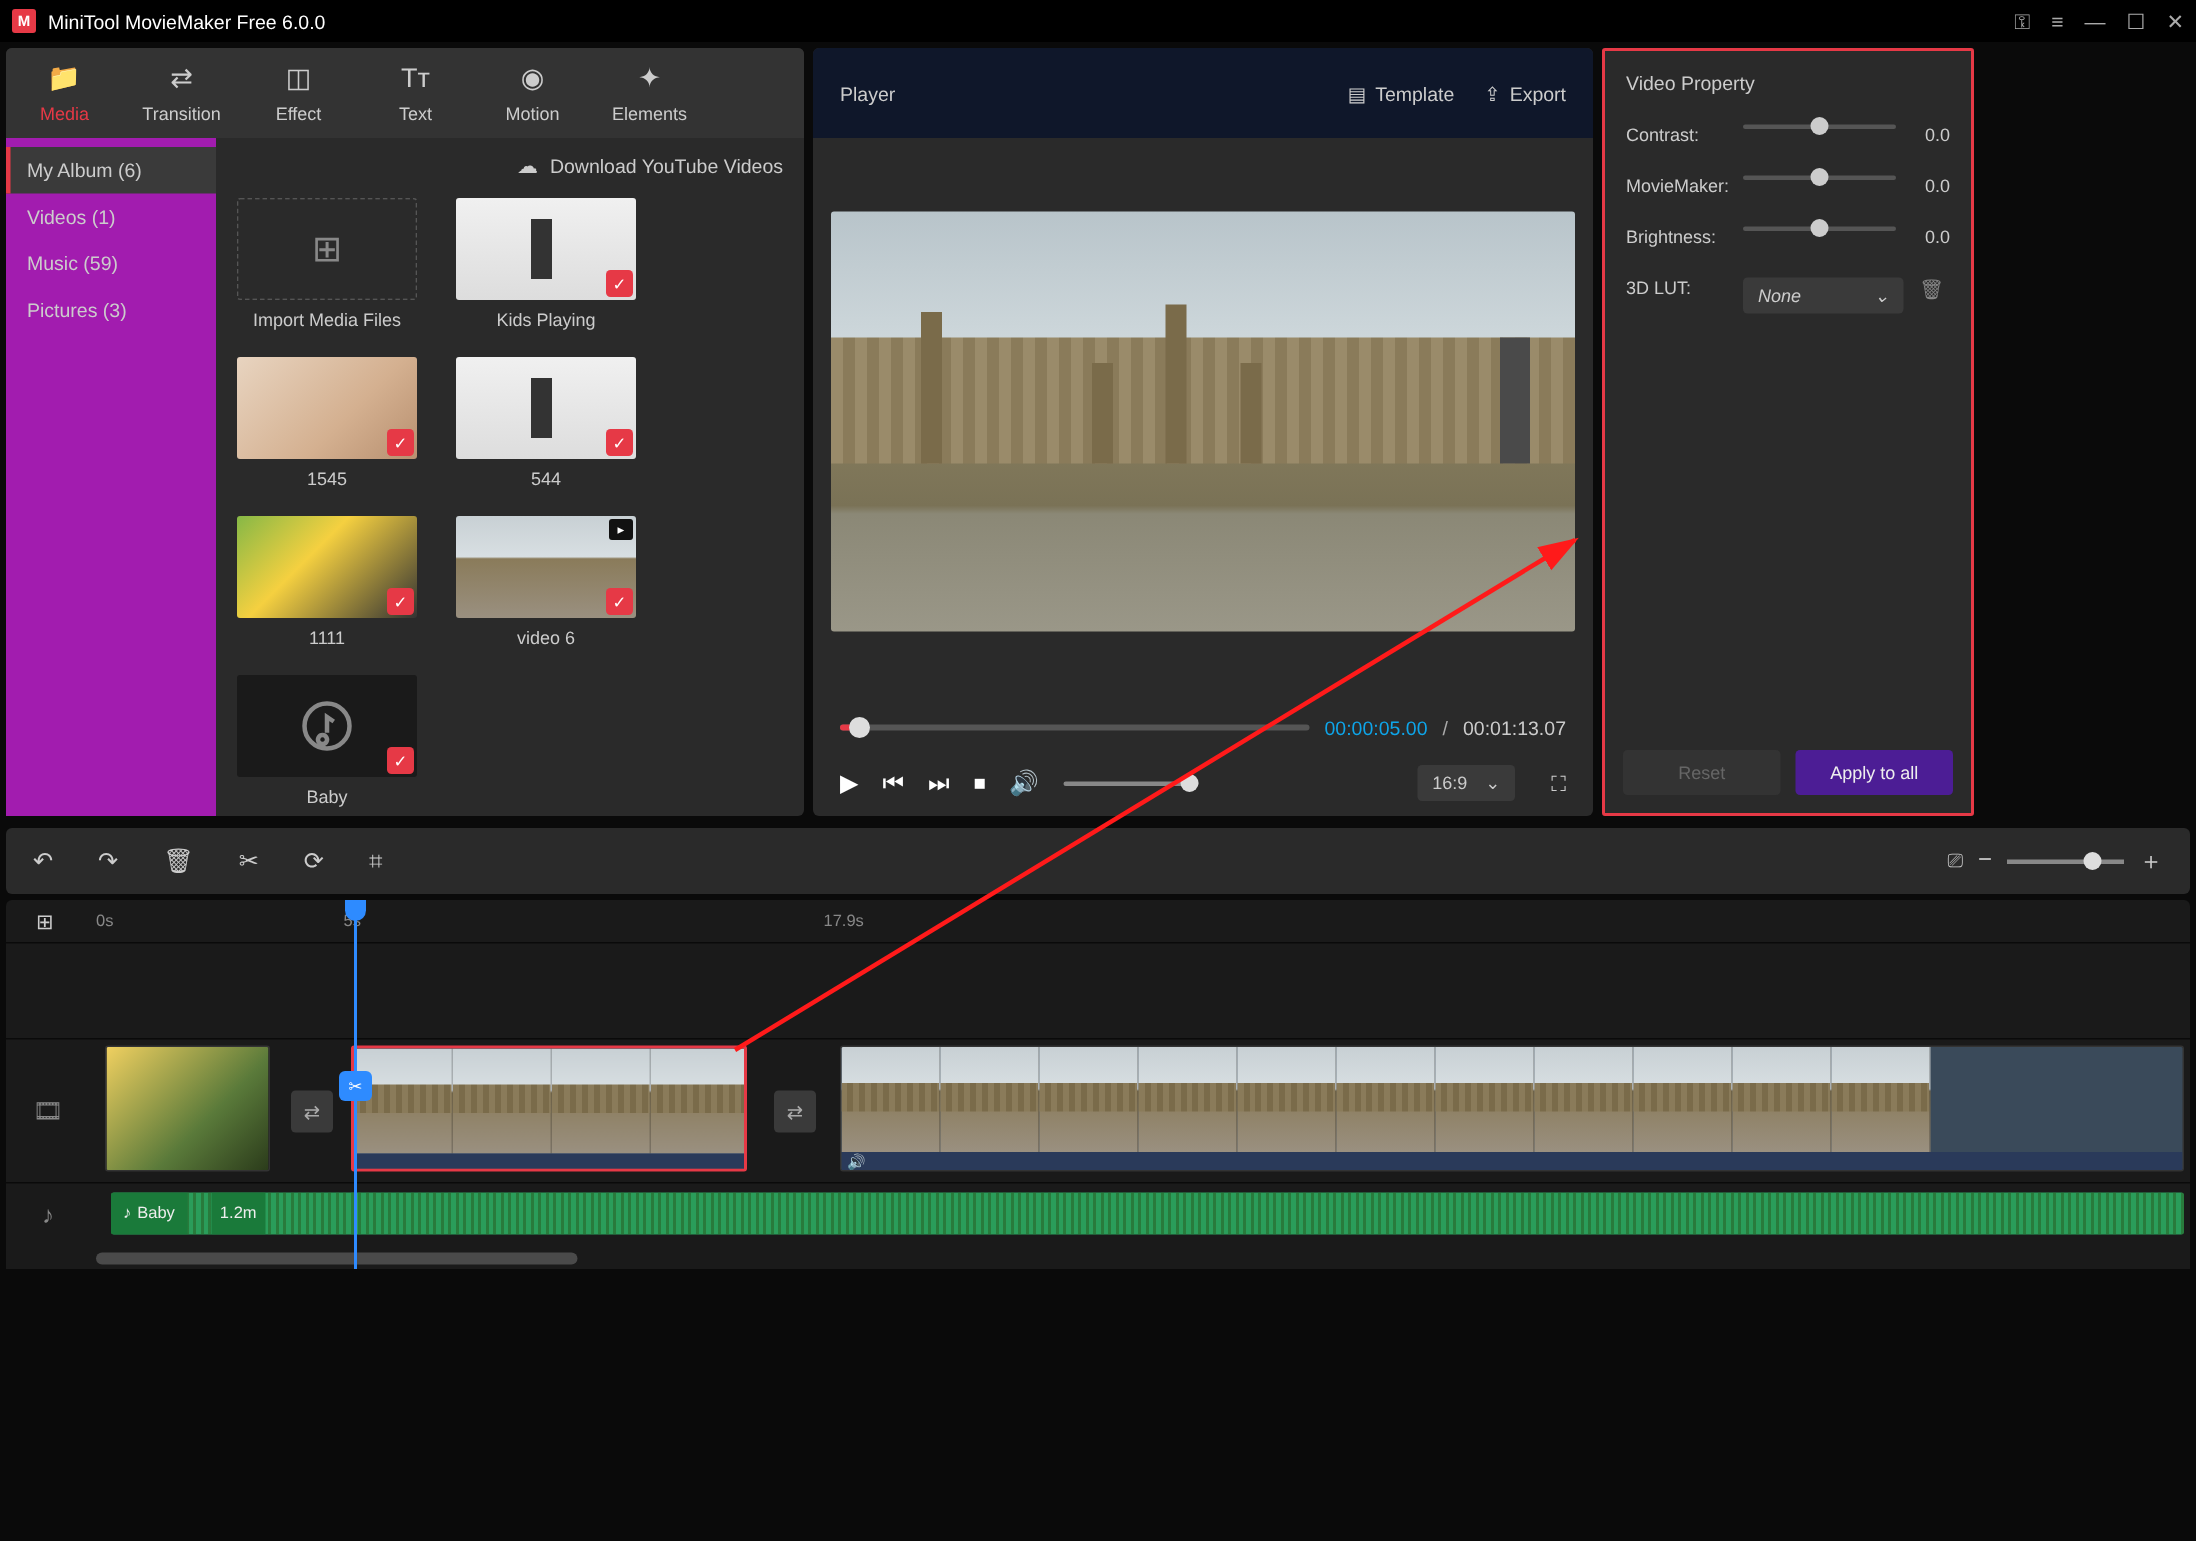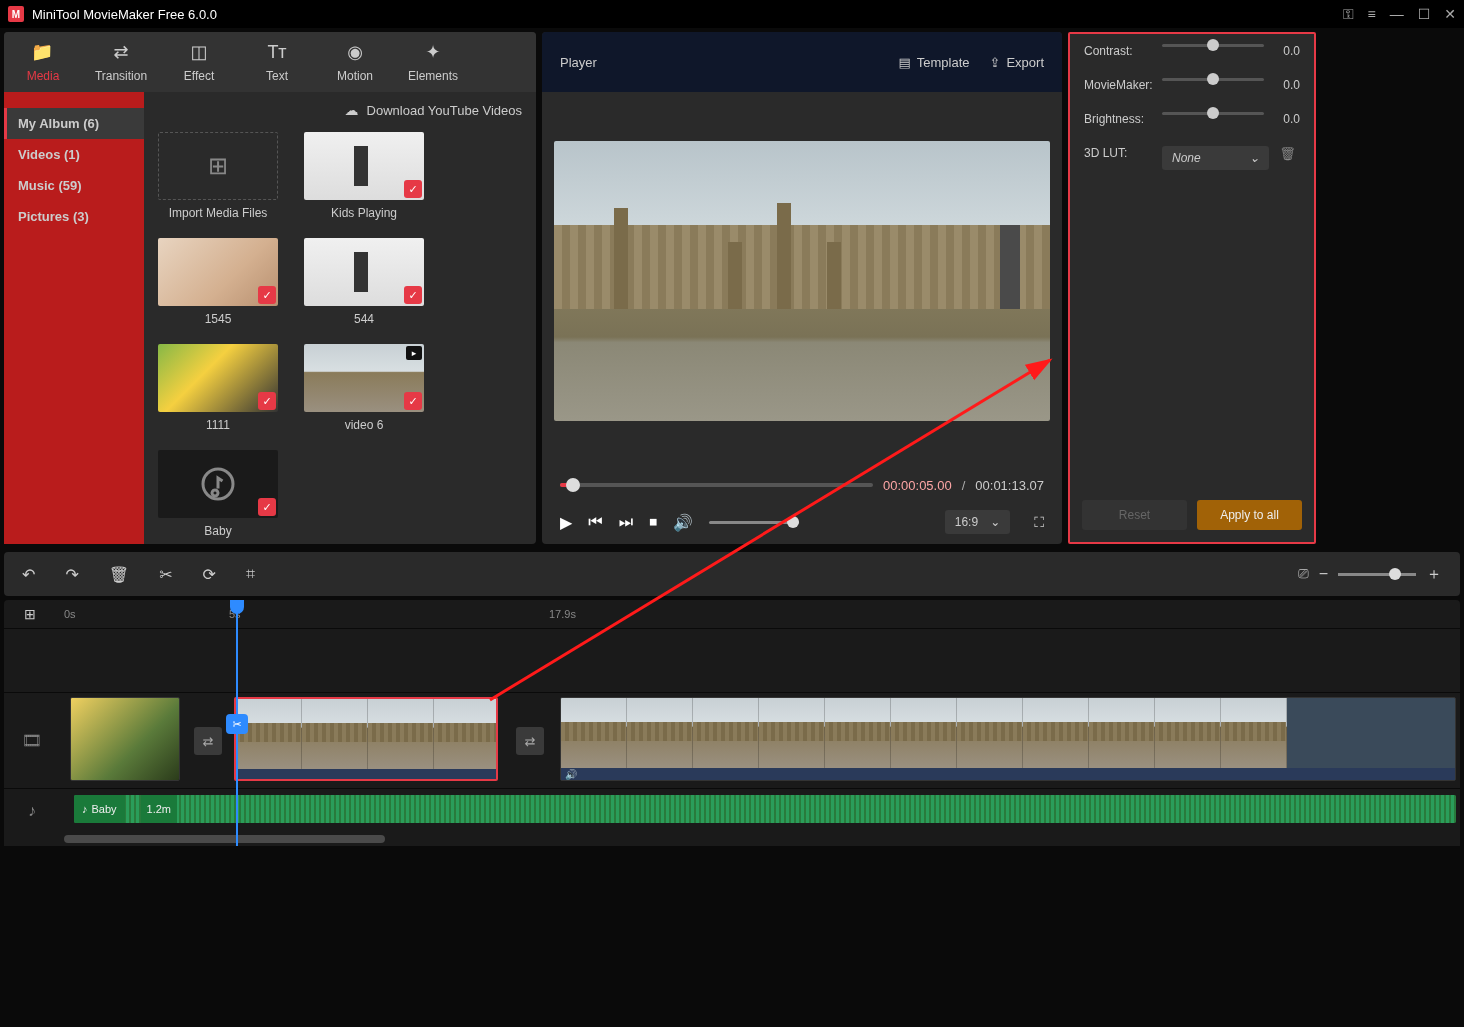--- a/index.html
+++ b/index.html
@@ -15,21 +15,21 @@
 
 .main-row { display:flex; height:520px; background:#0a0a0a; padding:4px; gap:6px; }
 
 .left-panel { width:532px; background:#2a2a2a; border-radius:4px; display:flex; flex-direction:column; }
 .tabbar { height:60px; background:#333; display:flex; border-radius:4px 4px 0 0; }
 .tab { flex:0 0 auto; width:78px; display:flex; flex-direction:column; align-items:center; justify-content:center; gap:6px; color:#ccc; cursor:pointer; font-size:12px; }
 .tab.active { color:#e63946; }
 .tab .ticon { font-size:18px; }
 
 .media-body { flex:1; display:flex; overflow:hidden; }
-.sidebar { width:140px; background:#b91c1c; padding:16px 0;font-weight:bold; }
+.sidebar { width:140px; background:#a21caf; padding:6px 0; }
 .side-item { padding:8px 14px; font-size:13px; color:#ccc; cursor:pointer; }
 .side-item.active { background:#3a3a3a; border-left:3px solid #e63946; padding-left:11px; }
 
 .media-grid-wrap { flex:1; display:flex; flex-direction:column; position:relative; }
 .media-top { height:36px; display:flex; align-items:center; justify-content:flex-end; padding:0 14px; color:#ccc; font-size:13px; gap:8px; }
 .media-top .cloud { font-size:14px; }
 .media-grid { flex:1; padding:4px 14px; display:grid; grid-template-columns:repeat(2,120px); gap:18px 26px; align-content:start; overflow-y:auto; }
 .thumb { display:flex; flex-direction:column; align-items:center; gap:6px; }
 .thumb-img { width:120px; height:68px; background:#444; border-radius:2px; position:relative; }
 .thumb-img.dashed { background:transparent; border:1px dashed #555; display:flex; align-items:center; justify-content:center; color:#888; font-size:24px; }
@@ -45,21 +45,21 @@
 .phr-item { display:flex; align-items:center; gap:6px; cursor:pointer; }
 .preview { flex:1; display:flex; align-items:center; justify-content:center; padding:12px; }
 .preview-img { width:496px; height:280px; background:linear-gradient(to bottom,#b8c4ca 0%,#d4dde0 40%,#8a8060 42%,#7a7256 70%,#8b8876 72%,#9a9788 100%); position:relative; border-radius:2px; overflow:hidden; }
 .building { position:absolute; bottom:40%; left:0; right:0; height:30%; background:repeating-linear-gradient(90deg,#9a8b6a 0 8px,#8a7b5a 8px 16px); }
 .tower { position:absolute; width:14px; background:#7a6b4a; bottom:40%; }
 .t1{left:12%;height:36%} .t2{left:35%;height:24%} .t3{left:45%;height:38%} .t4{left:55%;height:24%} .t5{right:6%;height:30%;width:20px;background:#4a4a4a}
 .timebar { height:30px; display:flex; align-items:center; padding:0 18px; gap:10px; }
 .timebar-track { flex:1; height:4px; background:#555; position:relative; border-radius:2px; }
 .timebar-fill { position:absolute; left:0; top:0; height:100%; width:4%; background:#e63946; border-radius:2px; }
 .timebar-knob { position:absolute; left:4%; top:-5px; width:14px; height:14px; background:#ddd; border-radius:50%; transform:translateX(-50%); }
-.time-cur { color:#fca5a5; font-size:13px; }
+.time-cur { color:#0ea5e9; font-size:13px; }
 .time-sep { color:#aaa; }
 .time-total { color:#ccc; font-size:13px; }
 .controls { height:44px; display:flex; align-items:center; padding:0 18px; gap:16px; }
 .ctrl { color:#fff; font-size:16px; cursor:pointer; }
 .vol-track { width:90px; height:3px; background:#888; border-radius:2px; position:relative; }
 .vol-knob { position:absolute; right:0; top:-5px; width:12px; height:12px; background:#ddd; border-radius:50%; }
 .aspect { margin-left:auto; background:#3a3a3a; padding:5px 10px; border-radius:3px; display:flex; align-items:flex-end; gap:12px; font-size:12px; cursor:pointer; }
 .fullscr { color:#ccc; font-size:14px; cursor:pointer; margin-left:8px; }
 
 .prop-panel { width:248px; background:#2a2a2a; border:2px solid #e63946; border-radius:2px; display:flex; flex-direction:column; padding:0; position:relative; }
@@ -71,21 +71,21 @@
 .prop-label { width:72px; color:#ccc; }
 .slider-track { flex:1; height:3px; background:#555; position:relative; border-radius:2px; }
 .slider-knob { position:absolute; left:50%; top:-5px; width:12px; height:12px; background:#ccc; border-radius:50%; transform:translateX(-50%); }
 .prop-val { width:30px; text-align:right; color:#ccc; }
 .lut-sel { flex:1; background:#3a3a3a; padding:5px 10px; border-radius:3px; display:flex; justify-content:space-between; align-items:center; font-size:12px; cursor:pointer;font-style:italic; }
 .trash { color:#888; font-size:13px; cursor:pointer; padding:0 4px; }
 .prop-spacer { flex:1; }
 .prop-actions { display:flex; gap:10px; padding:12px; }
 .btn { flex:1; padding:8px; border-radius:3px; text-align:center; font-size:12px; cursor:pointer;margin-top:16px; }
 .btn-reset { background:#333; color:#666; }
-.btn-apply { background:#a16207; color:#eee; }
+.btn-apply { background:#4c1d95; color:#eee; }
 
 .toolbar { height:44px; background:#2a2a2a; display:flex; align-items:center; padding:0 18px; gap:30px; margin:4px; border-radius:4px; }
 .tool { color:#ccc; font-size:16px; cursor:pointer; }
 .toolbar-right { margin-left:auto; display:flex; align-items:center; gap:10px; }
 .zoom-track { width:78px; height:3px; background:#888; position:relative; }
 .zoom-knob { position:absolute; left:65%; top:-5px; width:12px; height:12px; background:#ddd; border-radius:50%; }
 
 .timeline { flex:1; background:#1a1a1a; margin:0 4px 4px; border-radius:4px; display:flex; flex-direction:column; position:relative; }
 .ruler { height:28px; display:flex; align-items:center; padding-left:60px; position:relative; color:#888; font-size:11px; }
 .ruler-add { position:absolute; left:20px; top:6px; color:#ccc; font-size:14px; }
@@ -279,20 +279,21 @@
         </div>
       <div class="aspect">
           <span>16:9</span>
           <span>⌄</span>
         </div>
       <span class="fullscr">⛶</span>
     </div>
   </div>
 
   <div class="prop-panel">
+    <div class="prop-head">Video Property</div>
     <div class="prop-row">
       <span class="prop-label">Contrast:</span>
       <div class="slider-track">
           <div class="slider-knob"></div>
         </div>
       <span class="prop-val">0.0</span>
     </div>
     <div class="prop-row">
       <span class="prop-label">MovieMaker:</span>
       <div class="slider-track">

